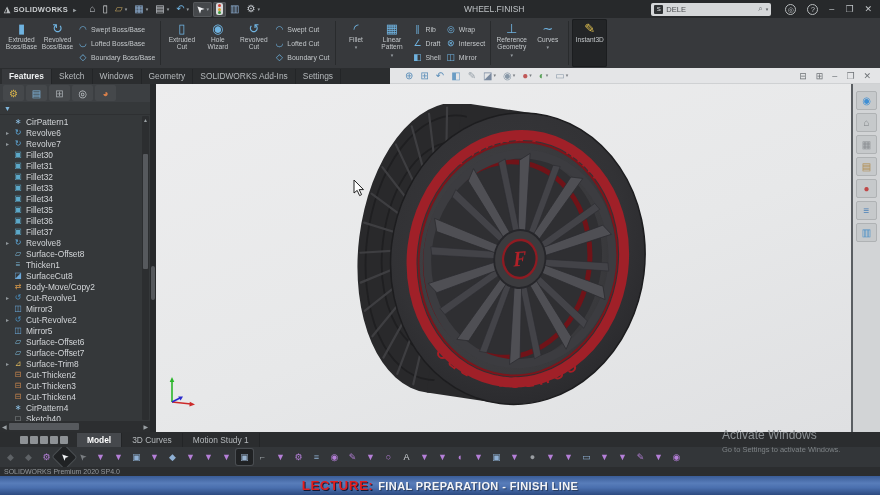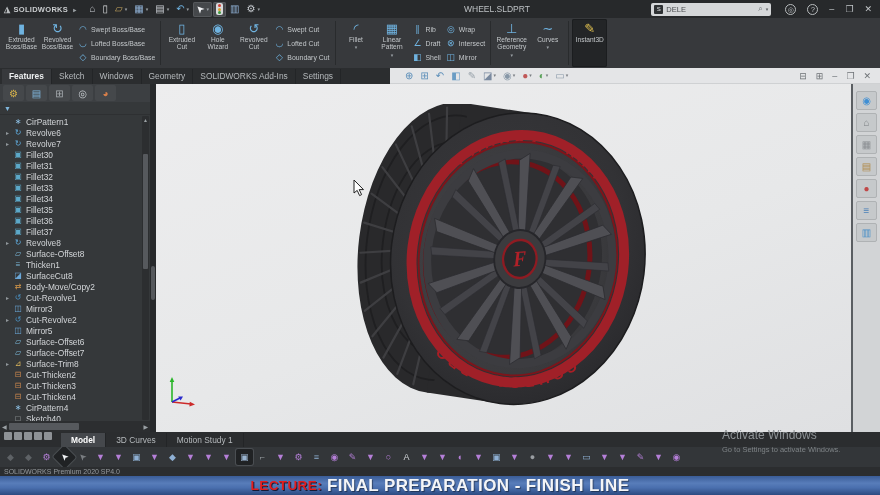--- a/index.html
+++ b/index.html
@@ -80,31 +80,31 @@
 
   .viewport{flex:1;position:relative;background:linear-gradient(160deg,#ededee 0%,#e7e8e9 55%,#dfe0e2 100%);overflow:hidden;}
   .wheel-svg{position:absolute;left:200px;top:20px;}
   .cursor{position:absolute;left:197px;top:96px;z-index:5;}
   .triad{position:absolute;left:8px;bottom:22px;}
 
   .taskpane{width:29px;background:#d2d4d6;border-left:2px solid #5a5e62;display:flex;flex-direction:column;align-items:center;padding-top:7px;gap:3px;flex:none;}
   .tp-ico{width:21px;height:19px;background:#c6c9cb;border:1px solid #afb2b4;border-radius:2px;display:flex;align-items:center;justify-content:center;font-size:10px;line-height:1;}
 
   
-  .bottom-tabs{height:15px;background:#2b2d2f;display:flex;padding-left:3px;}
+  .bottom-tabs{height:15px;background:#2b2d2f;display:flex;align-items:center;padding-left:19px;}
   .nav-sq{width:8px;height:8px;background:#8e9296;margin:0 1px;border-radius:1px;flex:none;}
   .b-tab{font-size:8.4px;color:#b4b8bb;padding:0 10px;height:14px;line-height:14px;border-right:1px solid #232527;margin-top:1px;white-space:nowrap;}
   .b-tab.active{background:#45484c;color:#ffffff;font-weight:bold;margin-left:8px;}
   .macro-bar{height:20px;background:#333639;display:flex;align-items:center;padding-left:2px;gap:1px;overflow:hidden;}
   .m-ico{width:17px;height:16px;display:flex;align-items:center;justify-content:center;font-size:9px;border-radius:2px;flex:none;line-height:1;}
   .m-ico.box{background:#202224;box-shadow:0 0 0 1px #4a4e52;}
   .statusbar{height:9px;background:#2b2d2f;font-size:7px;color:#94989b;line-height:9px;padding-left:4px;}
   .banner{height:19px;background:linear-gradient(#3a5c97 0%,#587dba 38%,#4a6fae 62%,#2c4a80 100%);display:flex;align-items:center;justify-content:center;gap:5px;}
   .banner .lec{color:#e31e1e;font-weight:900;font-size:13.5px;letter-spacing:.4px;text-shadow:1px 1px 0 rgba(10,10,30,.8);}
-  .banner .txt{color:#f4f5f7;font-weight:800;font-size:17px;letter-spacing:.4px;text-shadow:1px 1px 1px rgba(0,0,0,.45);}
+  .banner .txt{color:#f4f5f7;font-weight:800;font-size:11px;letter-spacing:.4px;text-shadow:1px 1px 1px rgba(0,0,0,.45);}
 
   .badge{position:absolute;right:2px;bottom:4px;background:#ffffff;border:3px solid #0c0c0c;border-radius:10px;padding:1px 9px 2px;text-align:center;z-index:20;}
   .badge .l1{font-size:22px;line-height:23px;color:#0e0e0e;letter-spacing:1px;}
   .badge .l2{font-size:11.5px;line-height:12px;color:#191919;font-weight:bold;}
   .activate{position:absolute;left:722px;top:428px;z-index:6;}
   .activate .a1{font-size:12px;color:#8e9396;}
   .activate .a2{font-size:7.5px;color:#7e8386;margin-top:3px;}
 </style>
 </head>
 <body>
@@ -152,21 +152,21 @@
           </span>
         </div>
         <div class="qa-btn">
           <span class="qa-ico" style="color: rgb(143, 176, 212);">▥</span>
         </div>
         <div class="qa-btn">
           <span class="qa-ico" style="color: rgb(201, 205, 210);">⚙</span>
           <span class="caret">▾</span>
         </div>
       </div>
-    <div class="title-text">WHEEL.SLDPRT</div>
+    <div class="title-text">WHEEL.FINISH</div>
     <div class="search-box">
       <span class="search-logo">S</span>
       <span class="search-val">DELE</span>
       <span class="search-mag">⌕</span>
       <span class="search-caret">▾</span>
     </div>
     <div class="win-btns">
         <span class="win-btn circle">◎</span>
         <span class="win-btn circle">?</span>
         <span class="win-btn">–</span>

